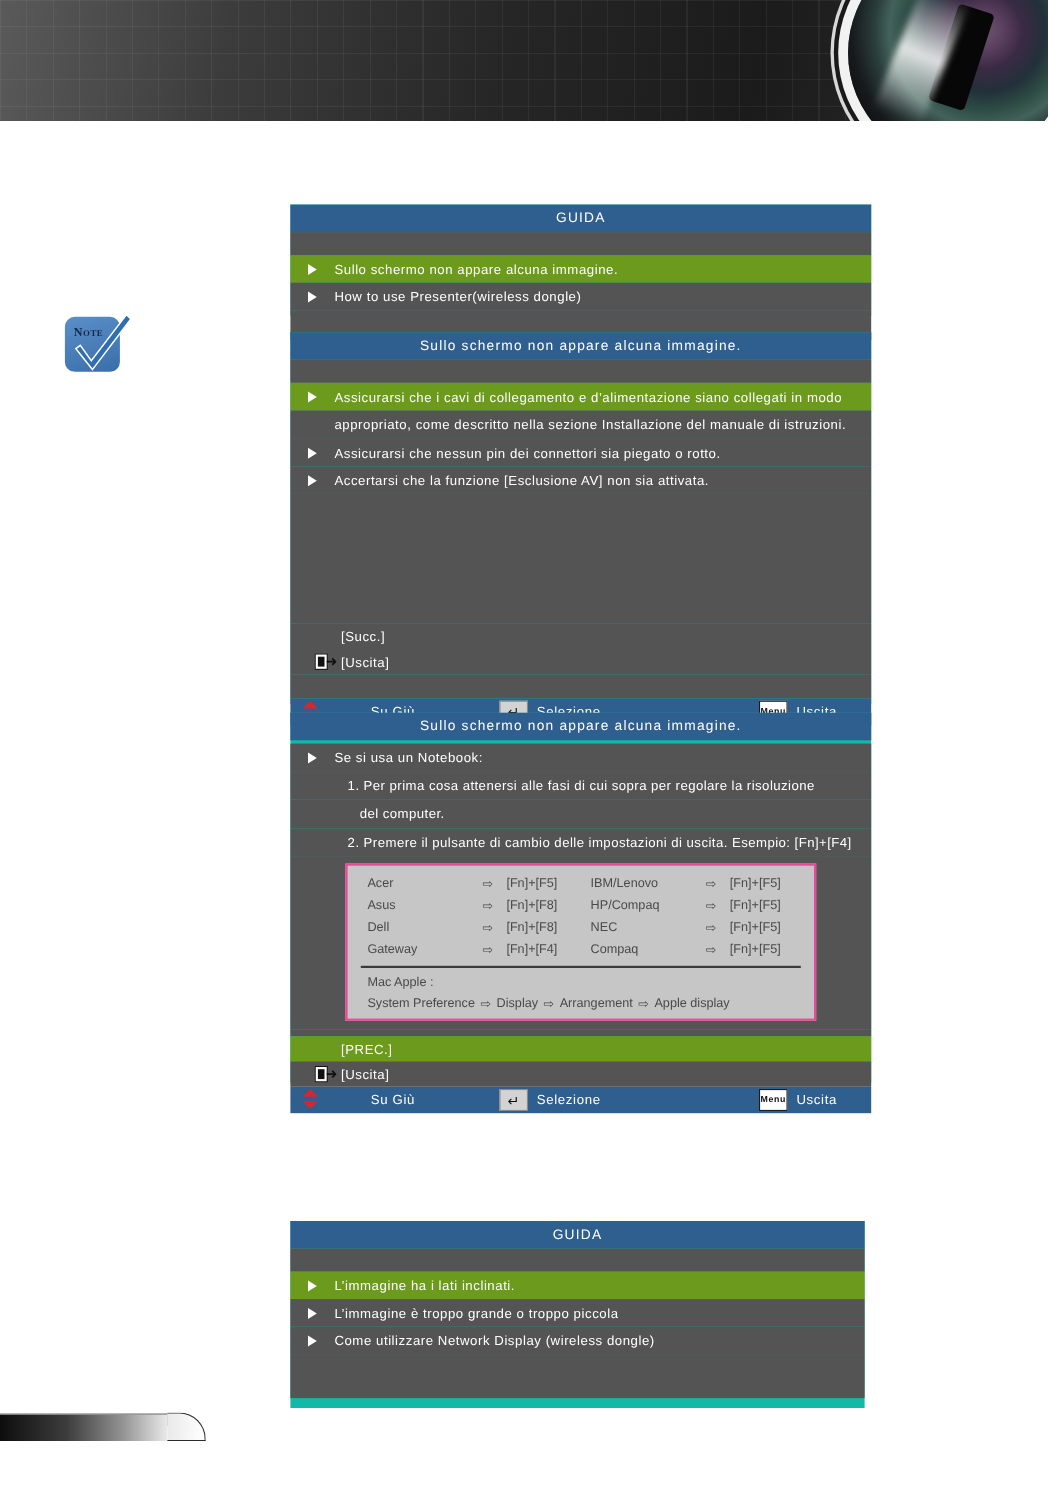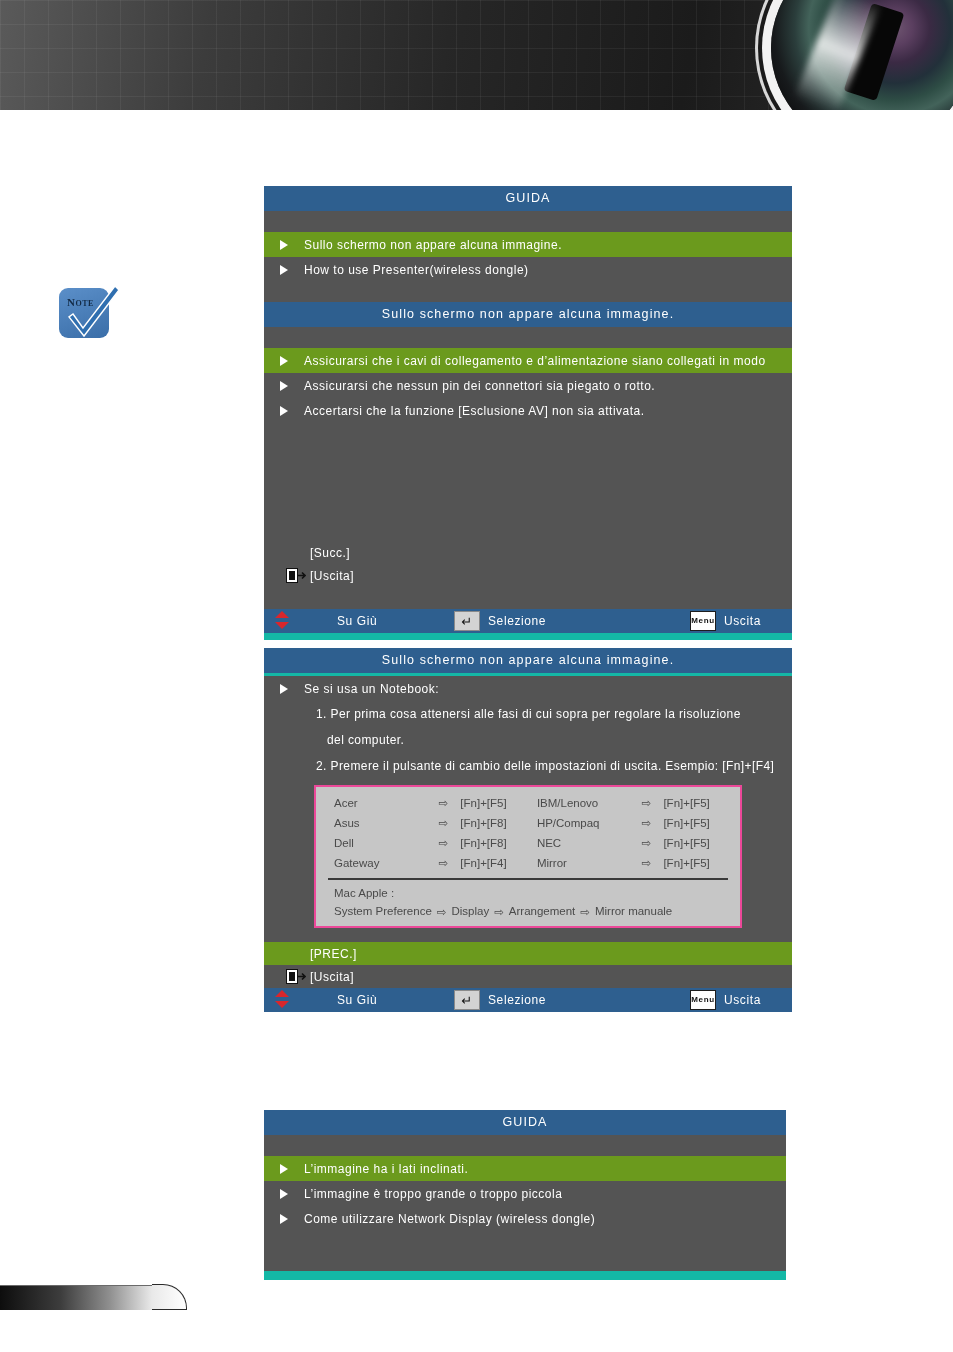--- a/index.html
+++ b/index.html
@@ -178,20 +178,21 @@
   <div class="osd-title">Sullo schermo non appare alcuna immagine.</div>
   <div class="spacer"></div>
   <div class="row hl">
     <span class="bullet">
         <svg width="12" height="12" viewBox="0 0 12 12">
           <path d="M2 1 L10 6 L2 11 Z" fill="#ffffff"></path>
         </svg>
       </span>
     <span class="txt">Assicurarsi che i cavi di collegamento e d’alimentazione siano collegati in modo</span>
   </div>
+  <div class="cont">appropriato, come descritto nella sezione Installazione del manuale di istruzioni.</div>
   <div class="row">
     <span class="bullet">
         <svg width="12" height="12" viewBox="0 0 12 12">
           <path d="M2 1 L10 6 L2 11 Z" fill="#ffffff"></path>
         </svg>
       </span>
     <span class="txt">Assicurarsi che nessun pin dei connettori sia piegato o rotto.</span>
   </div>
   <div class="row">
     <span class="bullet">
@@ -278,29 +279,29 @@
             <td class="c-arrow">⇨</td>
             <td class="c-key">[Fn]+[F8]</td>
             <td class="c-brand2">NEC</td>
             <td class="c-arrow">⇨</td>
             <td class="c-key">[Fn]+[F5]</td>
           </tr>
           <tr>
             <td class="c-brand">Gateway</td>
             <td class="c-arrow">⇨</td>
             <td class="c-key">[Fn]+[F4]</td>
-            <td class="c-brand2">Mirror</td>
+            <td class="c-brand2">Compaq</td>
             <td class="c-arrow">⇨</td>
             <td class="c-key">[Fn]+[F5]</td>
           </tr>
         </tbody>
       </table>
       <div class="rule"></div>
       <div class="mac">Mac Apple :</div>
-      <div class="macline"><span>System Preference</span><span class="ar">⇨</span><span>Display</span><span class="ar">⇨</span><span>Arrangement</span><span class="ar">⇨</span><span>Mirror manuale</span></div>
+      <div class="macline"><span>System Preference</span><span class="ar">⇨</span><span>Display</span><span class="ar">⇨</span><span>Arrangement</span><span class="ar">⇨</span><span>Apple display</span></div>
     </div>
   </div>
 
   <div class="fill" style="height:6px;"></div>
   <div class="act hl">
     <span class="lbl">[PREC.]</span>
   </div>
   <div class="act">
     <span class="exit-ic">
       <svg width="20" height="15" viewBox="0 0 20 15">

